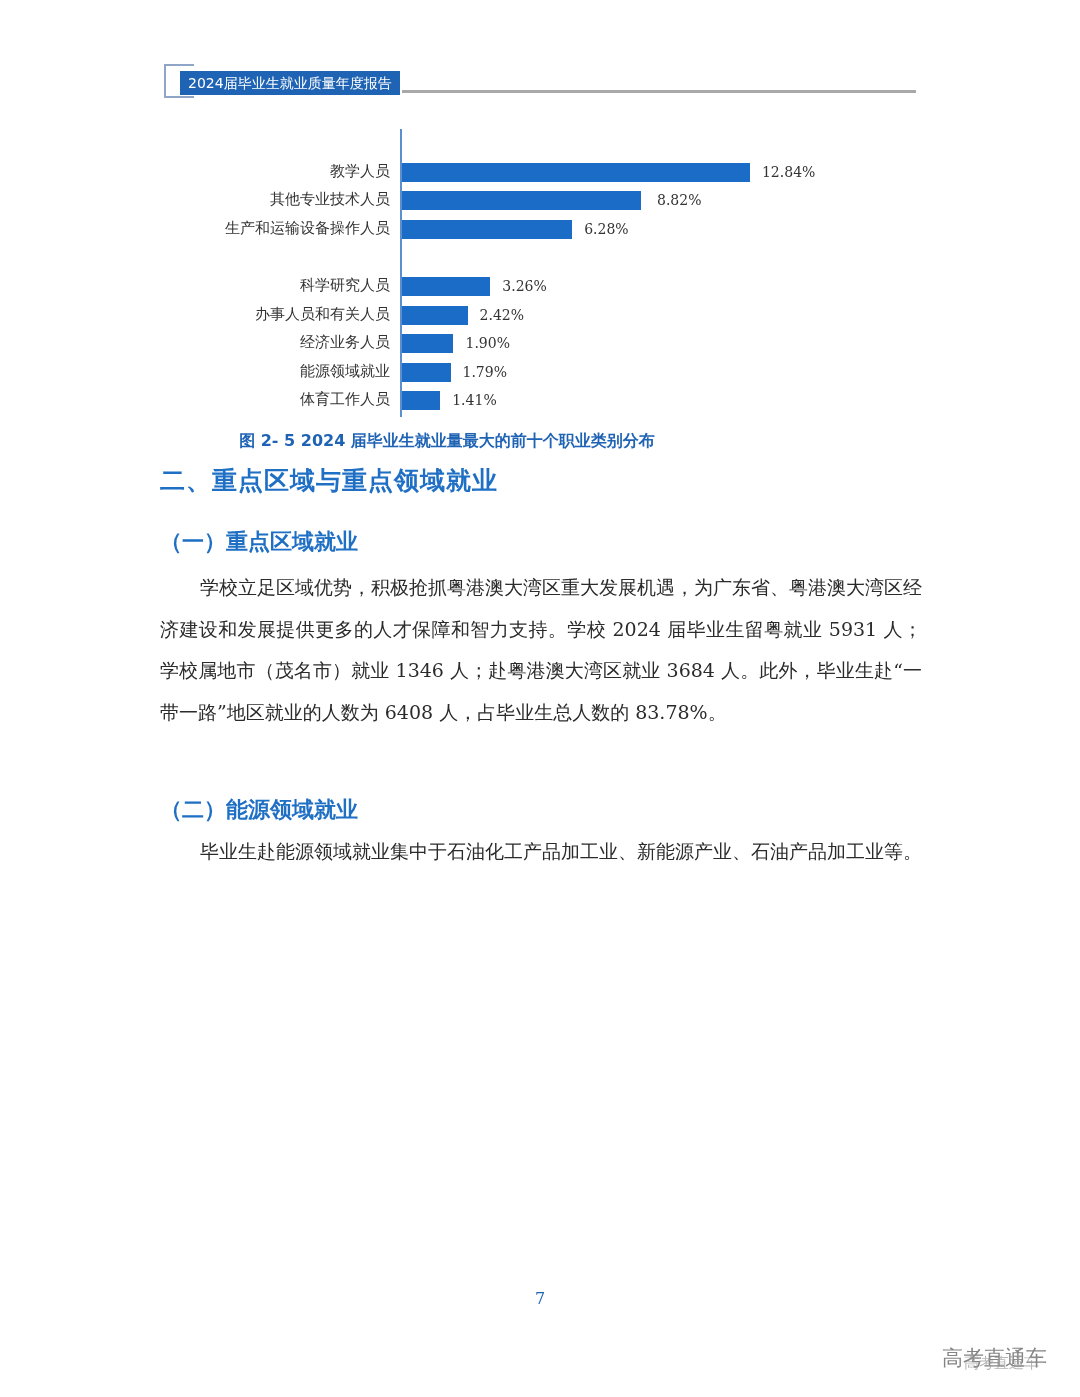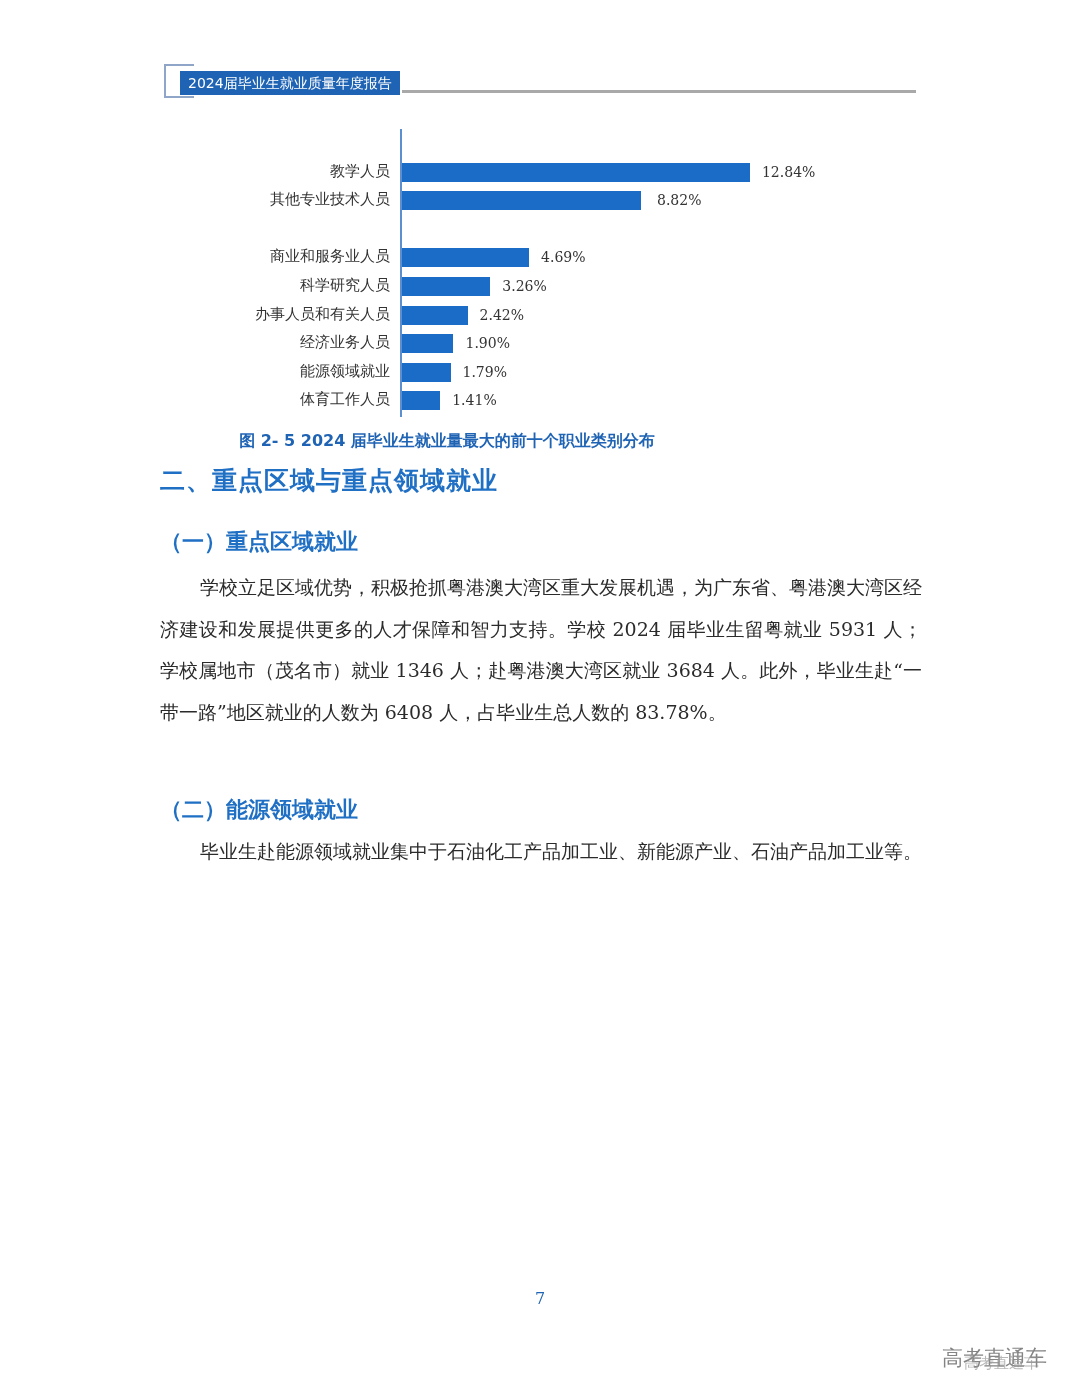--- a/index.html
+++ b/index.html
@@ -55,24 +55,24 @@
     <div class="row" style="top: 28.6px;">
       <div class="row-label">教学人员</div>
       <div class="bar" style="width: 347.964px; background: rgb(27, 108, 198);"></div>
       <div class="val" style="left: 561.964px;">12.84%</div>
     </div>
     <div class="row" style="top: 57.2px;">
       <div class="row-label">其他专业技术人员</div>
       <div class="bar" style="width: 239.022px; background: rgb(27, 108, 198);"></div>
       <div class="val" style="left: 457px;">8.82%</div>
     </div>
-    <div class="row" style="top: 114.4px;">
-      <div class="row-label">商业和服务业人员</div>
-      <div class="bar" style="width: 127.099px; background: rgb(27, 108, 198);"></div>
-      <div class="val" style="left: 341.099px;">4.69%</div>
+    <div class="row" style="top: 85.8px;">
+      <div class="row-label">生产和运输设备操作人员</div>
+      <div class="bar" style="width: 170.188px; background: rgb(27, 108, 198);"></div>
+      <div class="val" style="left: 384.188px;">6.28%</div>
     </div>
     <div class="row" style="top: 143px;">
       <div class="row-label">科学研究人员</div>
       <div class="bar" style="width: 88.346px; background: rgb(27, 108, 198);"></div>
       <div class="val" style="left: 302.346px;">3.26%</div>
     </div>
     <div class="row" style="top: 171.6px;">
       <div class="row-label">办事人员和有关人员</div>
       <div class="bar" style="width: 65.582px; background: rgb(27, 108, 198);"></div>
       <div class="val" style="left: 279.582px;">2.42%</div>

